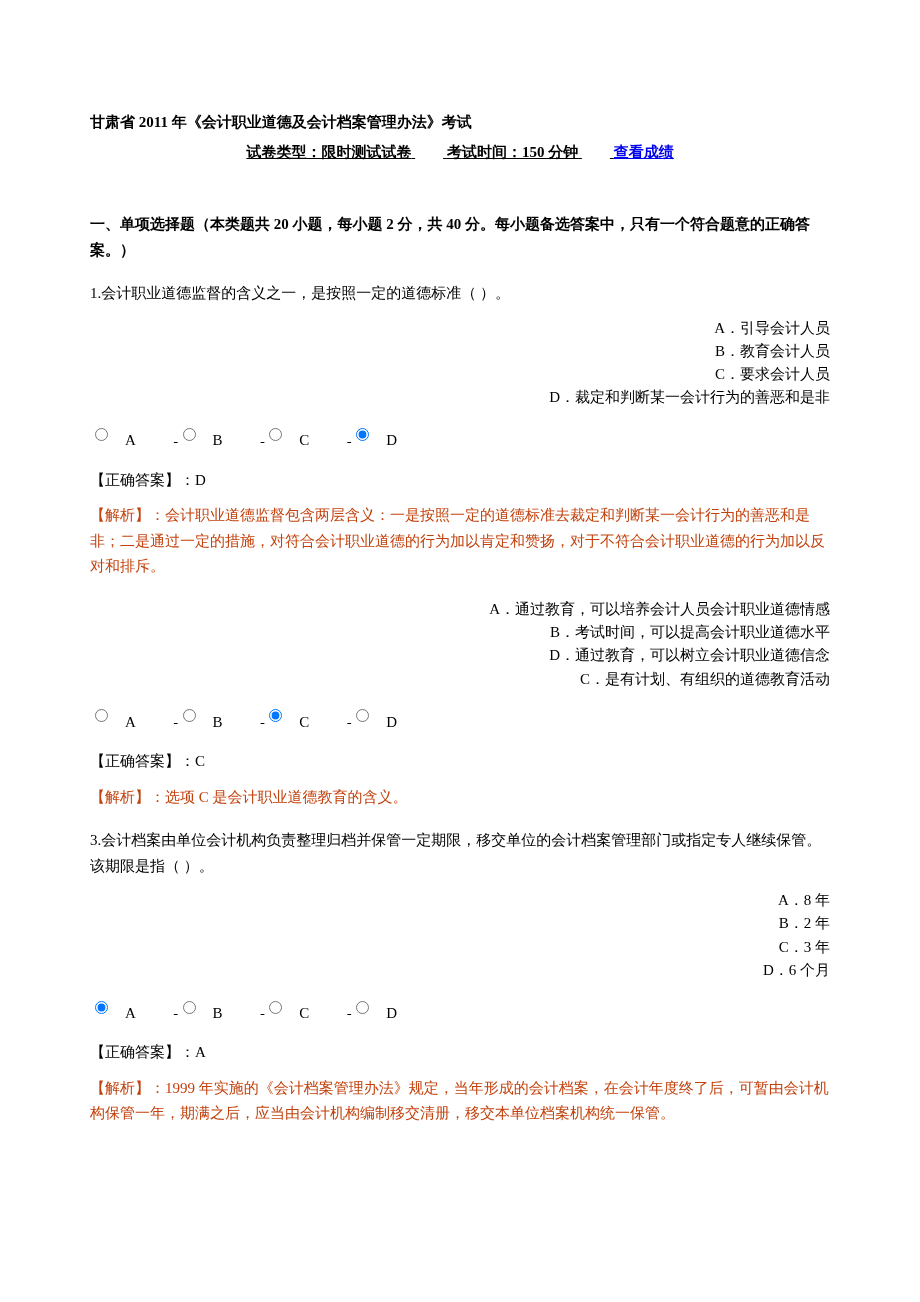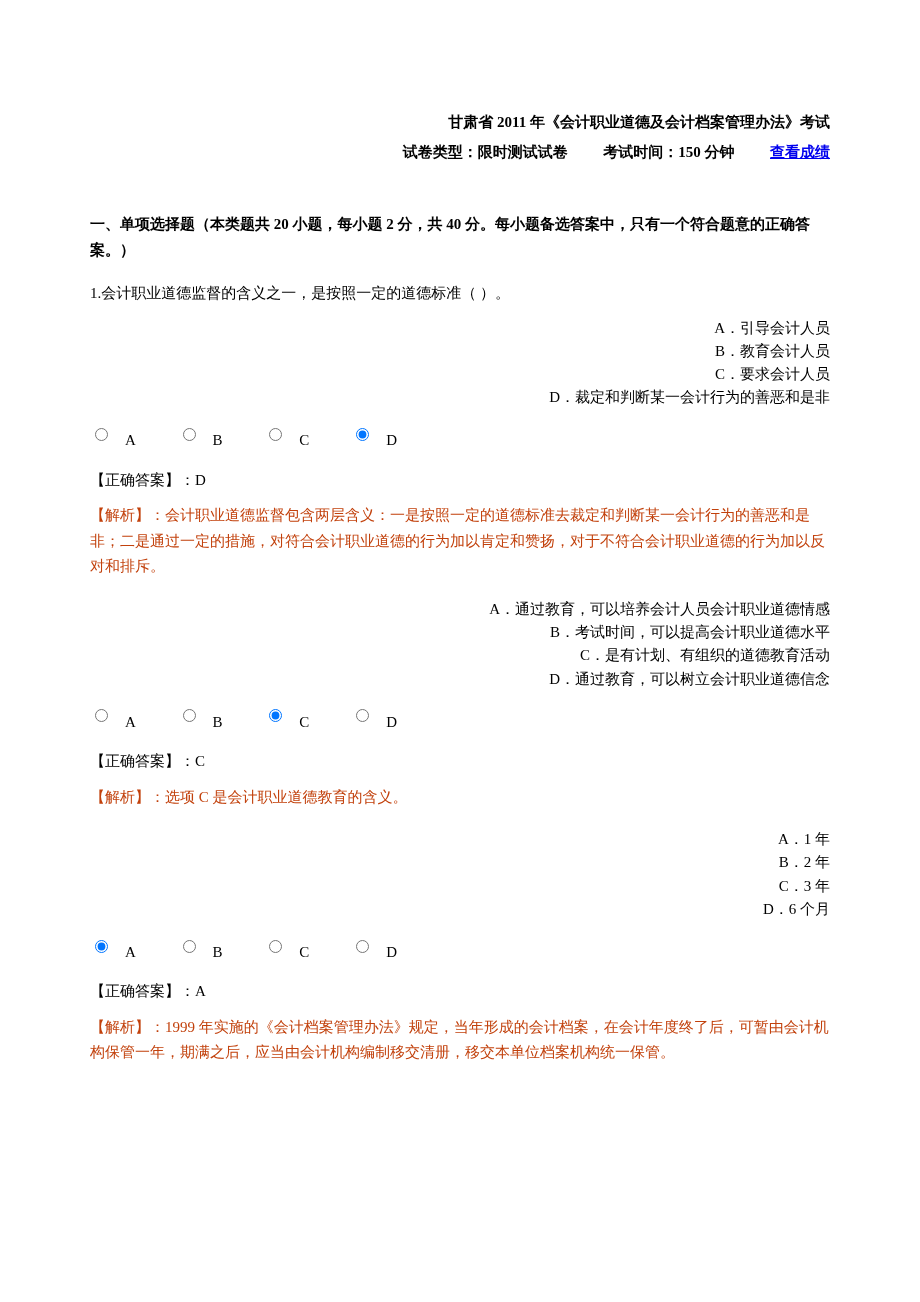--- a/index.html
+++ b/index.html
@@ -7,47 +7,48 @@
       font-size: 15px;
       line-height: 1.7;
       color: #000;
       margin: 0;
       padding: 110px 90px 60px 90px;
       background: #fff;
       width: 920px;
       box-sizing: border-box;
     }
     .header-title {
-      text-align: right;
+      text-align: left;
       font-weight: bold;
       font-size: 15px;
       margin-bottom: 4px;
     }
     .header-sub {
-      text-align: right;
+      text-align: center;
       font-weight: bold;
       font-size: 15px;
       margin-bottom: 20px;
+      text-decoration: underline;
     }
     .header-sub .gap { display:inline-block; width:28px; }
     .link {
       color: #0000EE;
       text-decoration: underline;
       font-weight: bold;
     }
     .section-title {
       font-weight: bold;
       margin-bottom: 18px;
       margin-top: 47px;
     }
     .q-block { margin-bottom: 18px; }
     .q-stem { margin-bottom: 10px; }
     .q-options { margin-bottom: 14px; text-align: right; }
     .q-options div { line-height: 1.55; }
-    .radio-row { margin: 6px 0 18px 0; }
+    .radio-row { margin: 6px 0 18px 0; text-decoration: underline; }
     .radio-item {
       display: inline-block;
       margin-right: 38px;
       vertical-align: middle;
     }
     .radio-item input { vertical-align: middle; transform: translateY(-5px); }
     .radio-item span.lab {
       display: inline-block;
       margin-left: 14px;
       vertical-align: bottom;
@@ -86,36 +87,37 @@
     <span class="radio-item"><input type="radio" name="q1" checked="" style=""><span class="lab">D</span></span>
   </div>
   <div class="answer">【正确答案】：D</div>
   <div class="analysis">【解析】：会计职业道德监督包含两层含义：一是按照一定的道德标准去裁定和判断某一会计行为的善恶和是非；二是通过一定的措施，对符合会计职业道德的行为加以肯定和赞扬，对于不符合会计职业道德的行为加以反对和排斥。</div>
 </div>
 
 <div class="q-block">
   <div class="q-options">
     <div>A．通过教育，可以培养会计人员会计职业道德情感</div>
     <div>B．考试时间，可以提高会计职业道德水平</div>
+    <div>D．通过教育，可以树立会计职业道德信念</div>
     <div>C．是有计划、有组织的道德教育活动</div>
-    <div>D．通过教育，可以树立会计职业道德信念</div>
   </div>
   <div class="radio-row">
     <span class="radio-item"><input type="radio" name="q2" style=""><span class="lab">A</span></span>
     <span class="radio-item"><input type="radio" name="q2" style=""><span class="lab">B</span></span>
     <span class="radio-item"><input type="radio" name="q2" checked="" style=""><span class="lab">C</span></span>
     <span class="radio-item"><input type="radio" name="q2" style=""><span class="lab">D</span></span>
   </div>
   <div class="answer">【正确答案】：C</div>
   <div class="analysis">【解析】：选项 C 是会计职业道德教育的含义。</div>
 </div>
 
 <div class="q-block">
+  <div class="q-stem">3.会计档案由单位会计机构负责整理归档并保管一定期限，移交单位的会计档案管理部门或指定专人继续保管。该期限是指（ ）。</div>
   <div class="q-options">
-    <div>A．1 年</div>
+    <div>A．8 年</div>
     <div>B．2 年</div>
     <div>C．3 年</div>
     <div>D．6 个月</div>
   </div>
   <div class="radio-row">
     <span class="radio-item"><input type="radio" name="q3" checked="" style=""><span class="lab">A</span></span>
     <span class="radio-item"><input type="radio" name="q3" style=""><span class="lab">B</span></span>
     <span class="radio-item"><input type="radio" name="q3" style=""><span class="lab">C</span></span>
     <span class="radio-item"><input type="radio" name="q3" style=""><span class="lab">D</span></span>
   </div>

